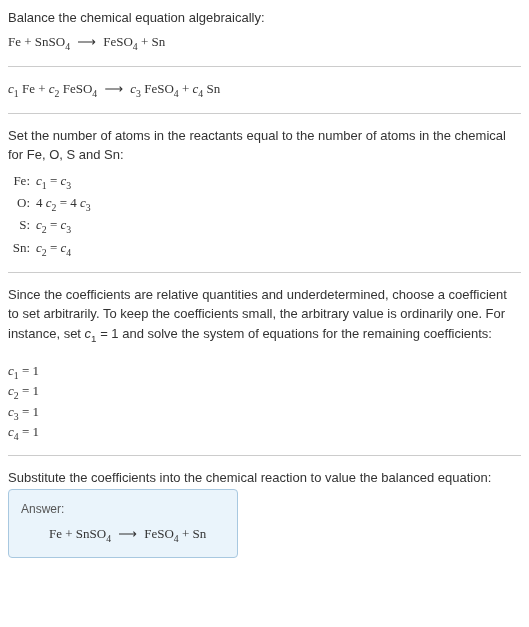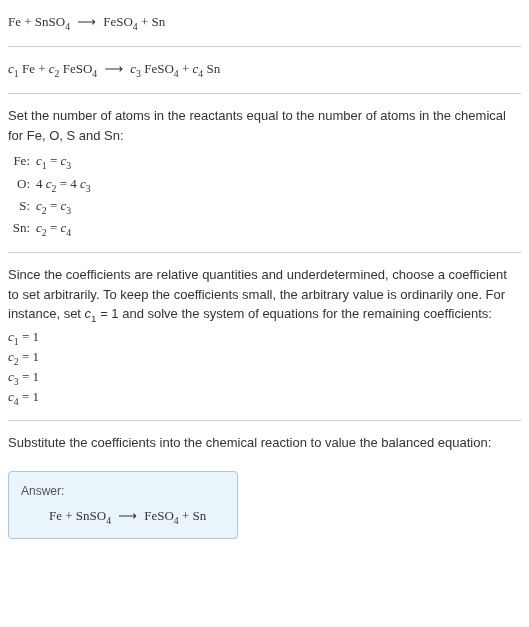--- a/index.html
+++ b/index.html
@@ -29,44 +29,45 @@
       font-family: 'Times New Roman', serif;
     }
     .atom-row { display: flex; }
     .atom-label {
       width: 28px;
       text-align: right;
       padding-right: 6px;
     }
     .atom-eq { }
     .coef-list {
-      margin-top: 1px;
+      margin-top: 16px;
       font-family: 'Times New Roman', serif;
     }
     .coef-list div { line-height: 1.4; }
     .answer-box {
       border: 1px solid #a8c8e0;
       background: #eaf4fb;
       border-radius: 4px;
       padding: 10px 12px;
-      margin-top: 18px;
+      margin-top: 2px;
       display: inline-block;
       min-width: 230px;
     }
     .answer-label { color: #555; font-size: 12px; margin-bottom: 6px; }
     .answer-eq {
       font-family: 'Times New Roman', serif;
       padding-left: 28px;
     }
     .italic-var { font-style: italic; }
   </style>
 </head>
 <body>
 
 <div class="section">
+  <div>Balance the chemical equation algebraically:</div>
   <div class="equation">
     <span><span>Fe + SnSO</span><sub>4</sub></span>
     <span class="arrow">⟶</span>
     <span><span>FeSO</span><sub>4</sub><span> + Sn</span></span>
   </div>
 </div>
 
 <div class="section">
   <div class="equation">
     <span class="italic-var">c</span><sub>1</sub><span> Fe + </span><span class="italic-var">c</span><sub>2</sub><span> FeSO</span><sub>4</sub>

